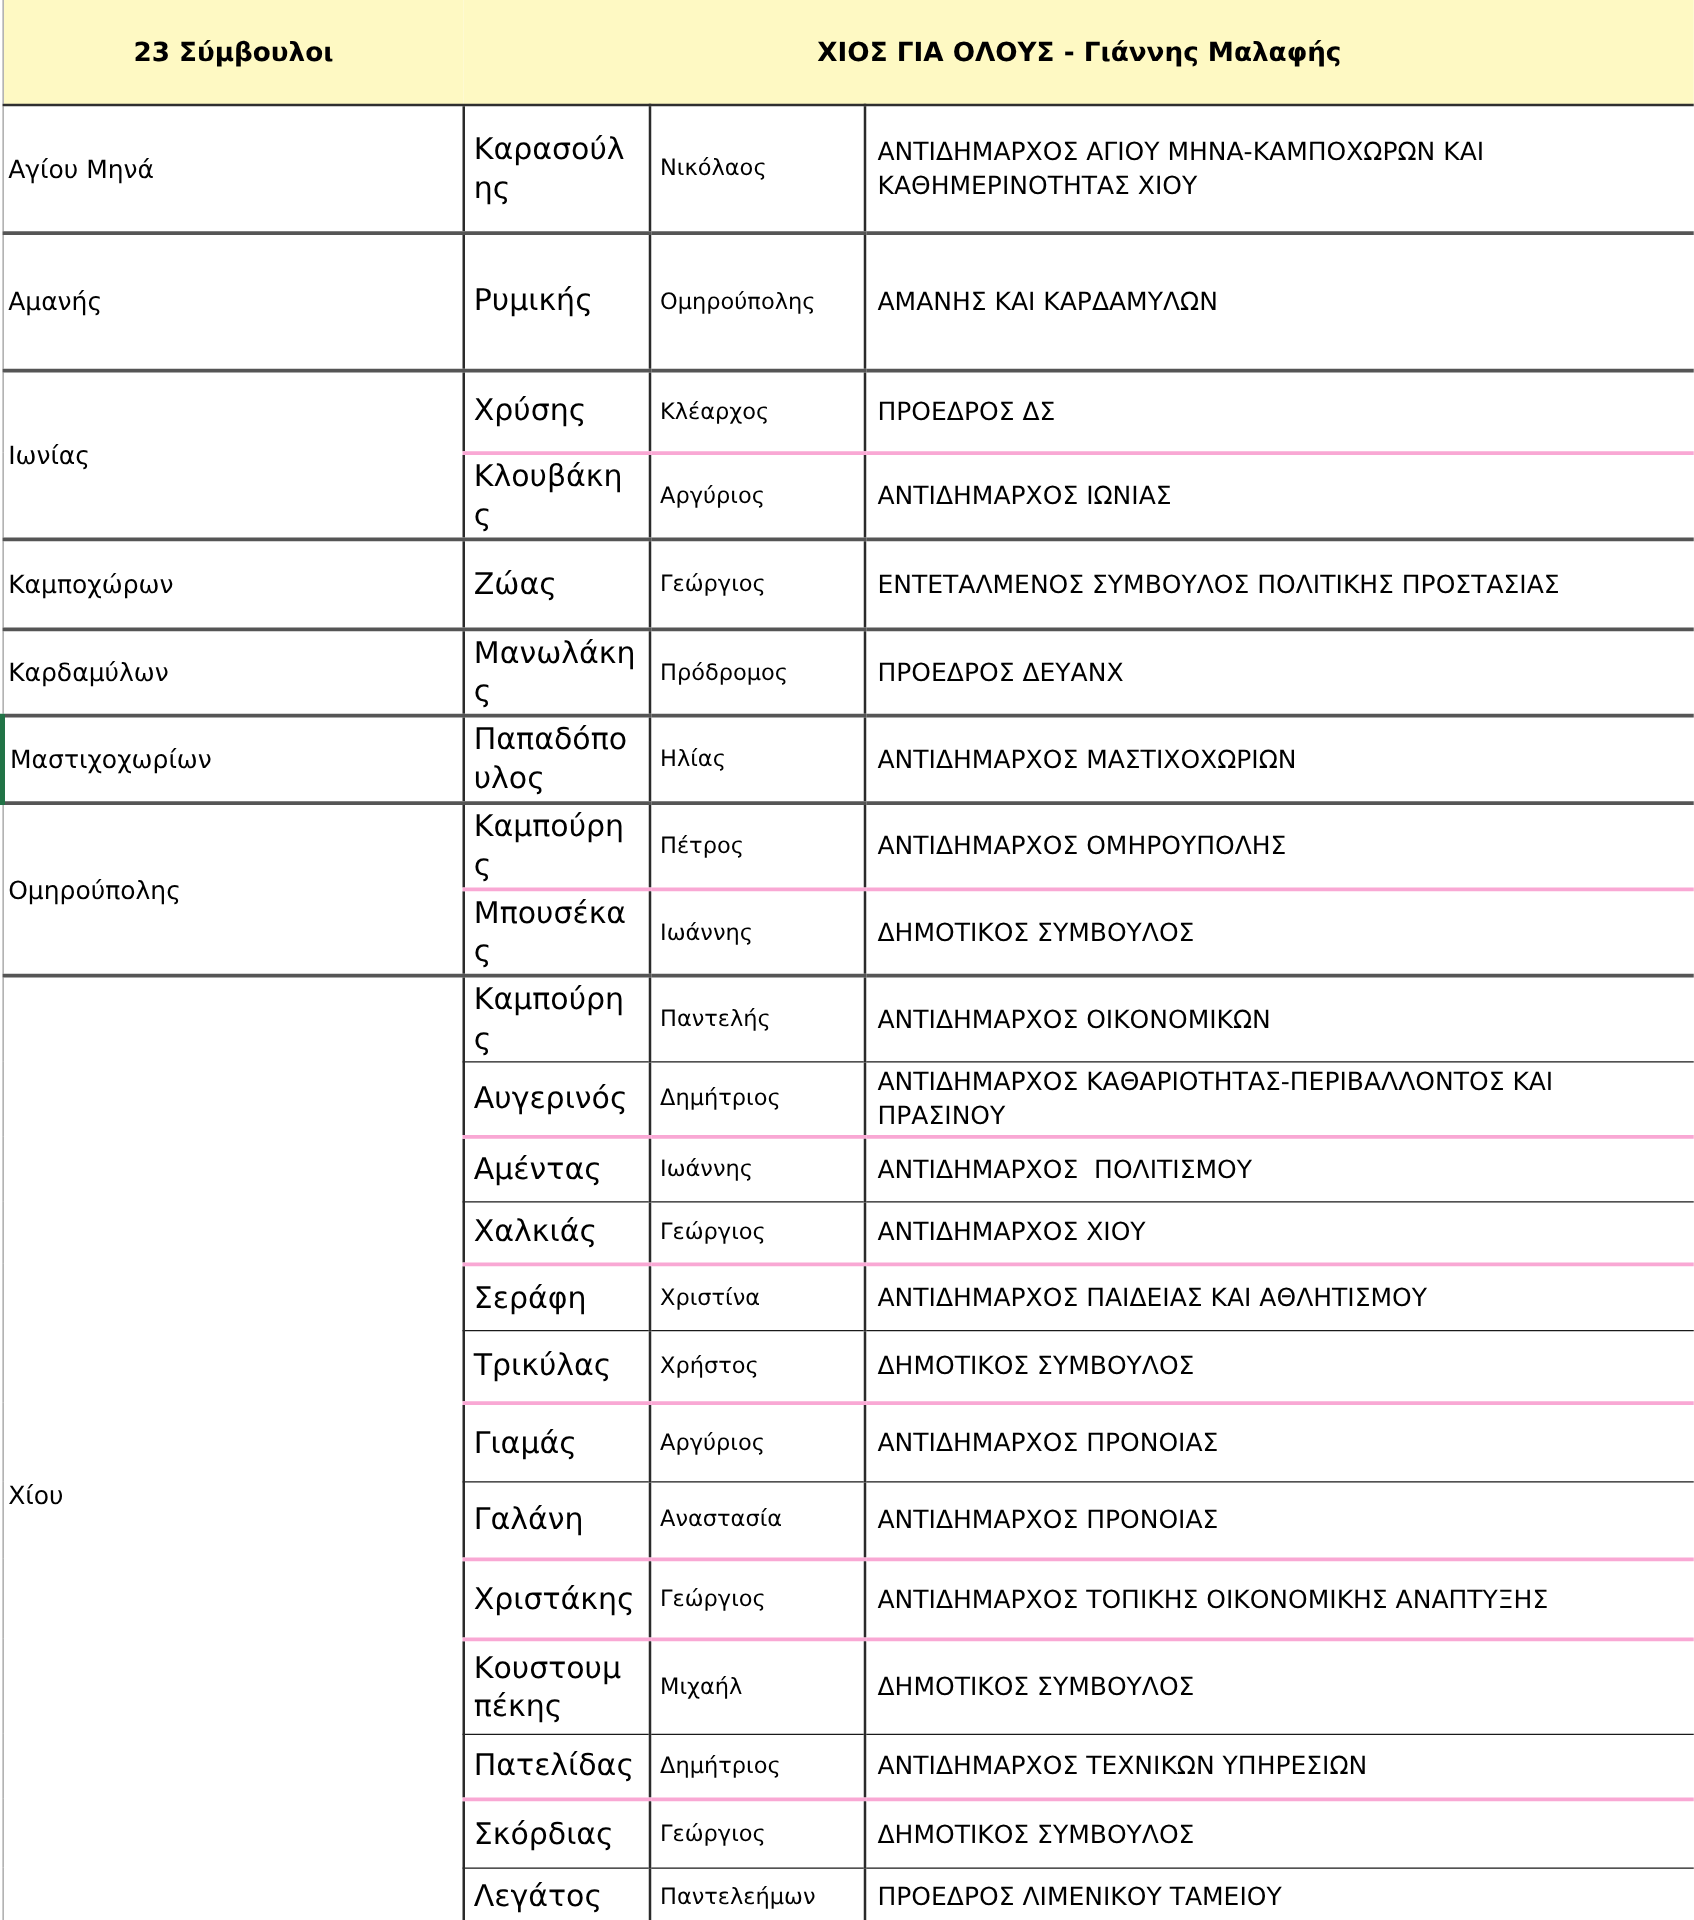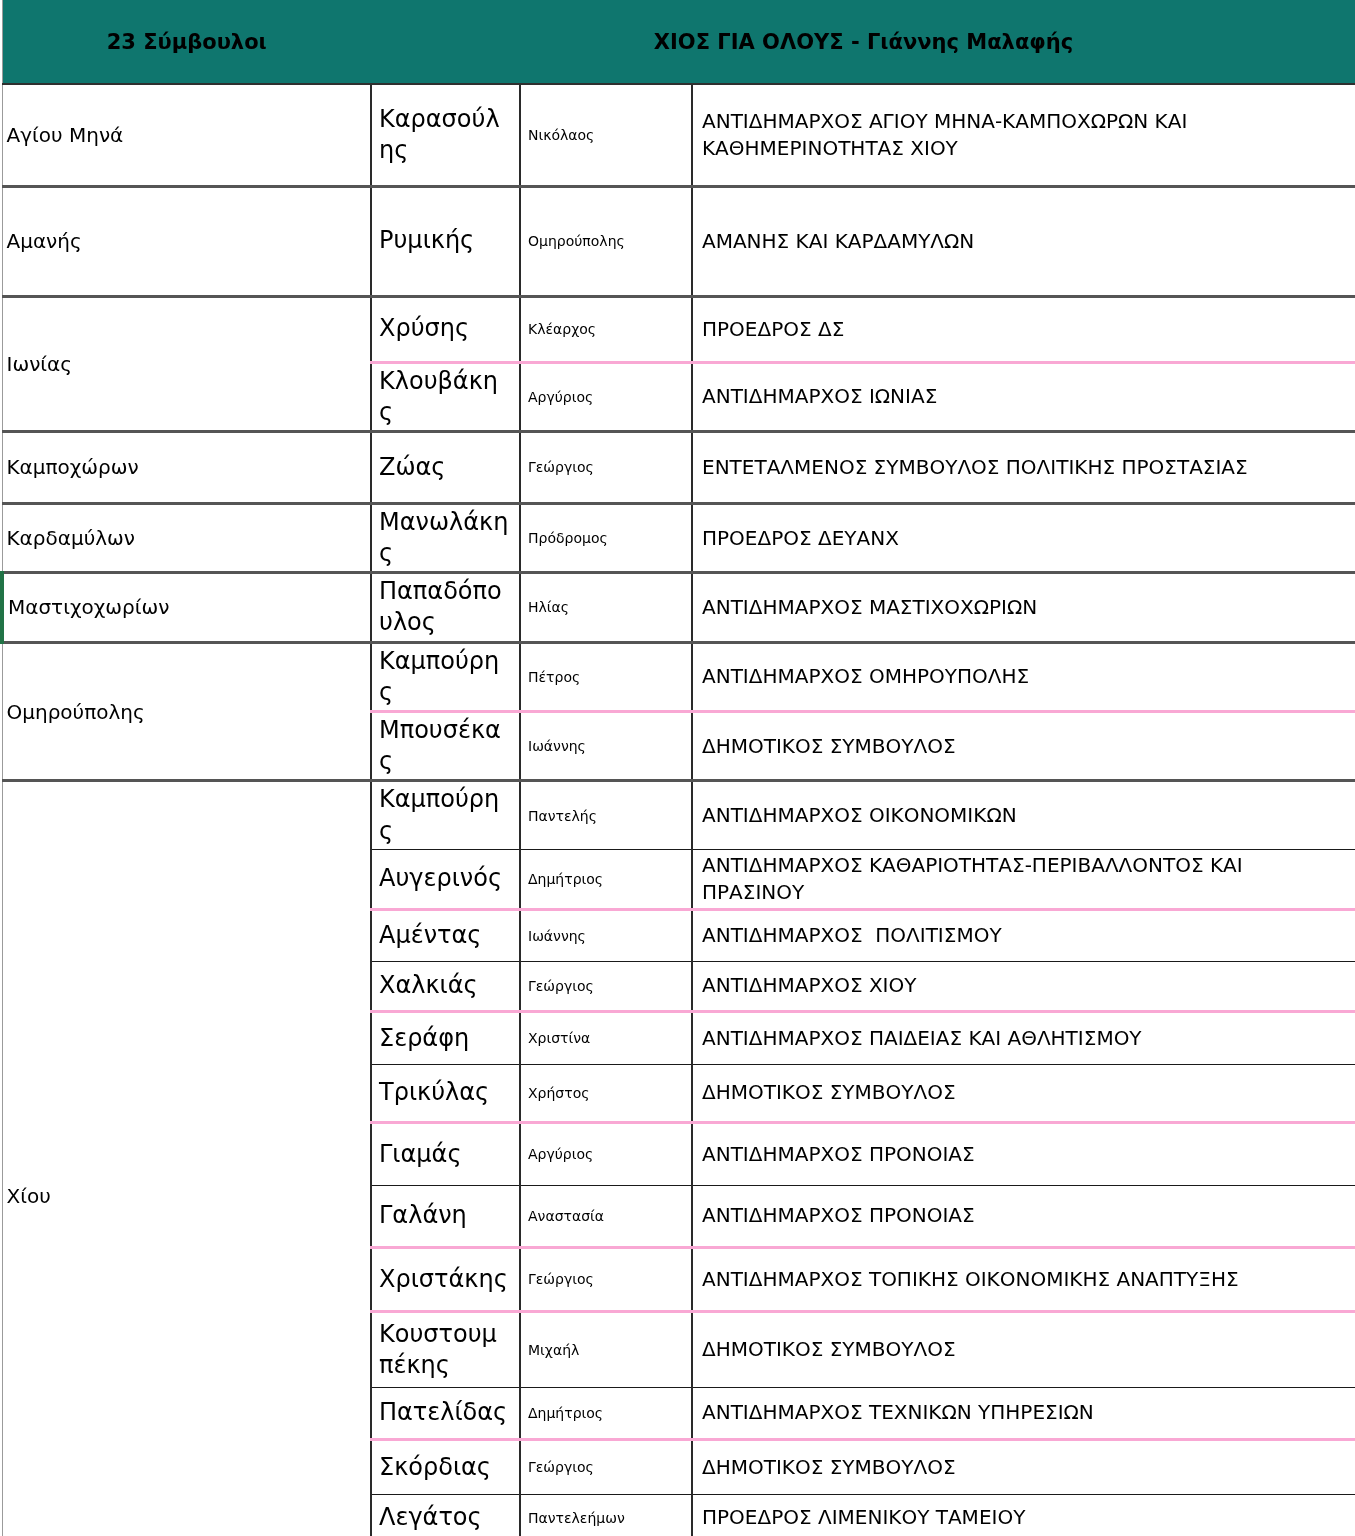--- a/index.html
+++ b/index.html
@@ -14,21 +14,21 @@
     border-left: 1px solid #9b9b9b;
     border-right: 2px solid #000000;
     border-bottom: 3px solid #000000;
   }
 
   td { vertical-align: middle; overflow: hidden; }
 
   
   tr.hdr-row { height: 84px; }
   td.hdr {
-    background: #0f766e;
+    background: #fef9c3;
     font-weight: bold;
     font-size: 21px;
     text-align: center;
     border-bottom: 2px solid #2f2f2f;
     padding: 2px 4px;
   }
 
   
   td.c-unit {
     text-align: left;
@@ -39,21 +39,21 @@
   td.c-sur {
     text-align: left;
     font-size: 24px;
     border-right: 2px solid #2a2a2a;
     padding: 2px 8px 2px 7px;
     word-break: break-all;
     line-height: 1.3;
   }
   td.c-first {
     text-align: left;
-    font-size: 14px;
+    font-size: 18px;
     border-right: 2px solid #2a2a2a;
     padding: 2px 2px 2px 7px;
   }
   td.c-role {
     text-align: left;
     font-size: 20px;
     padding: 2px 6px 2px 9px;
     white-space: pre-wrap;
     line-height: 1.35;
   }

